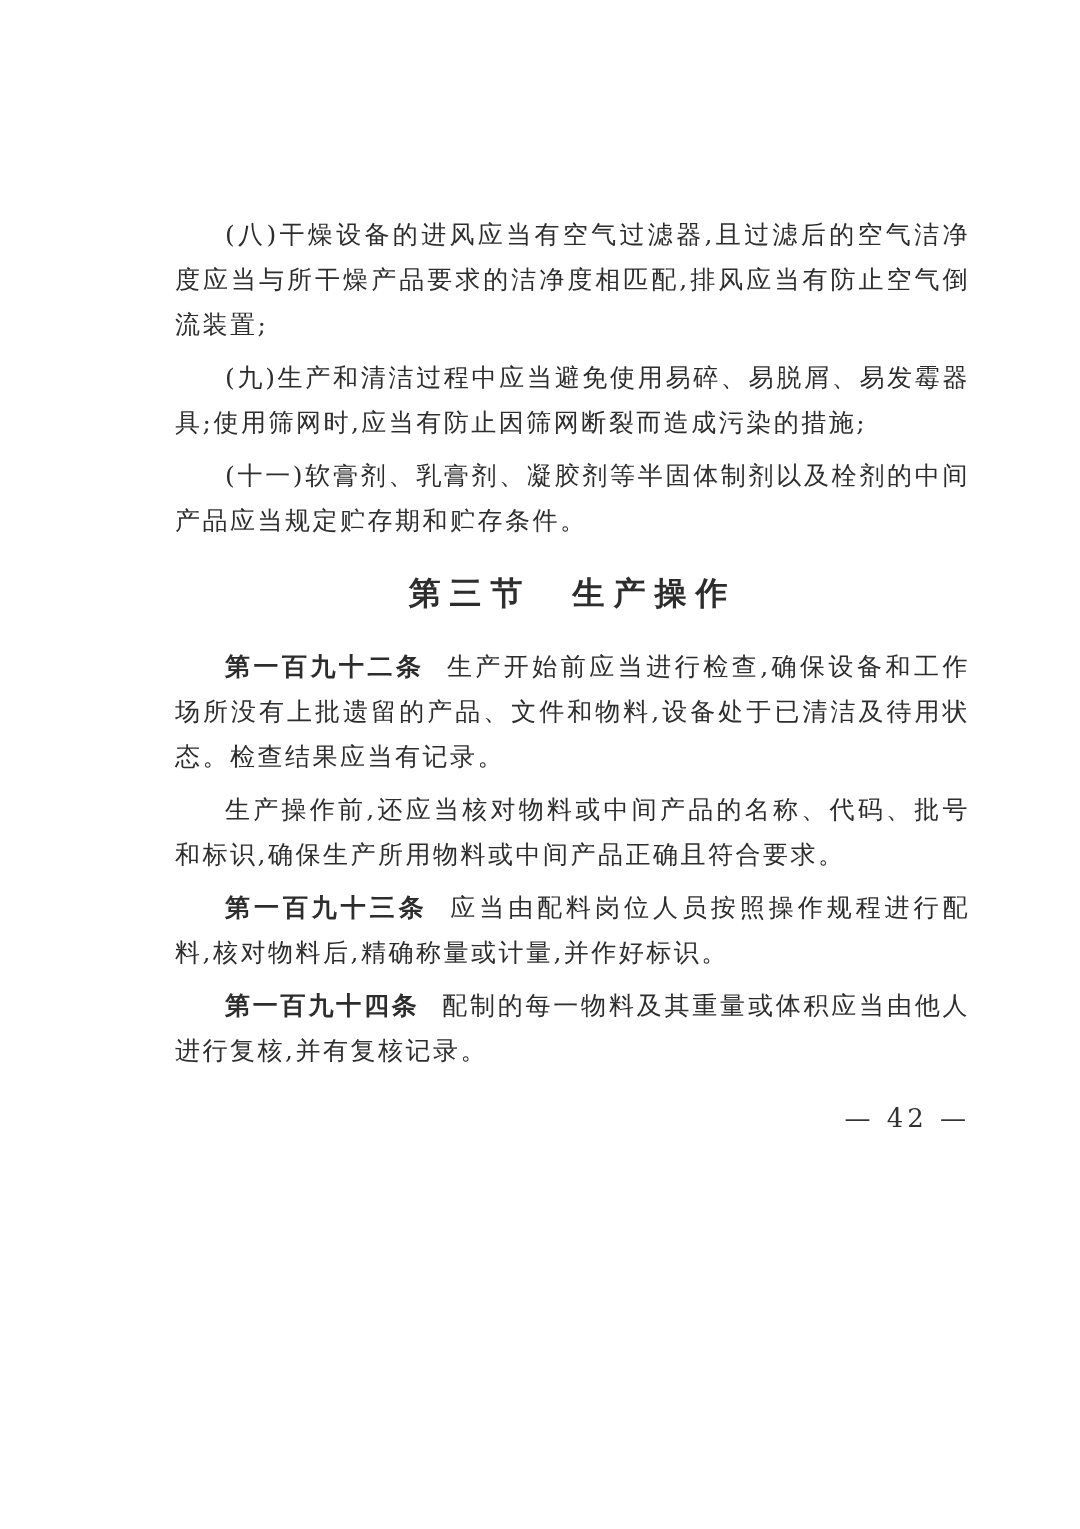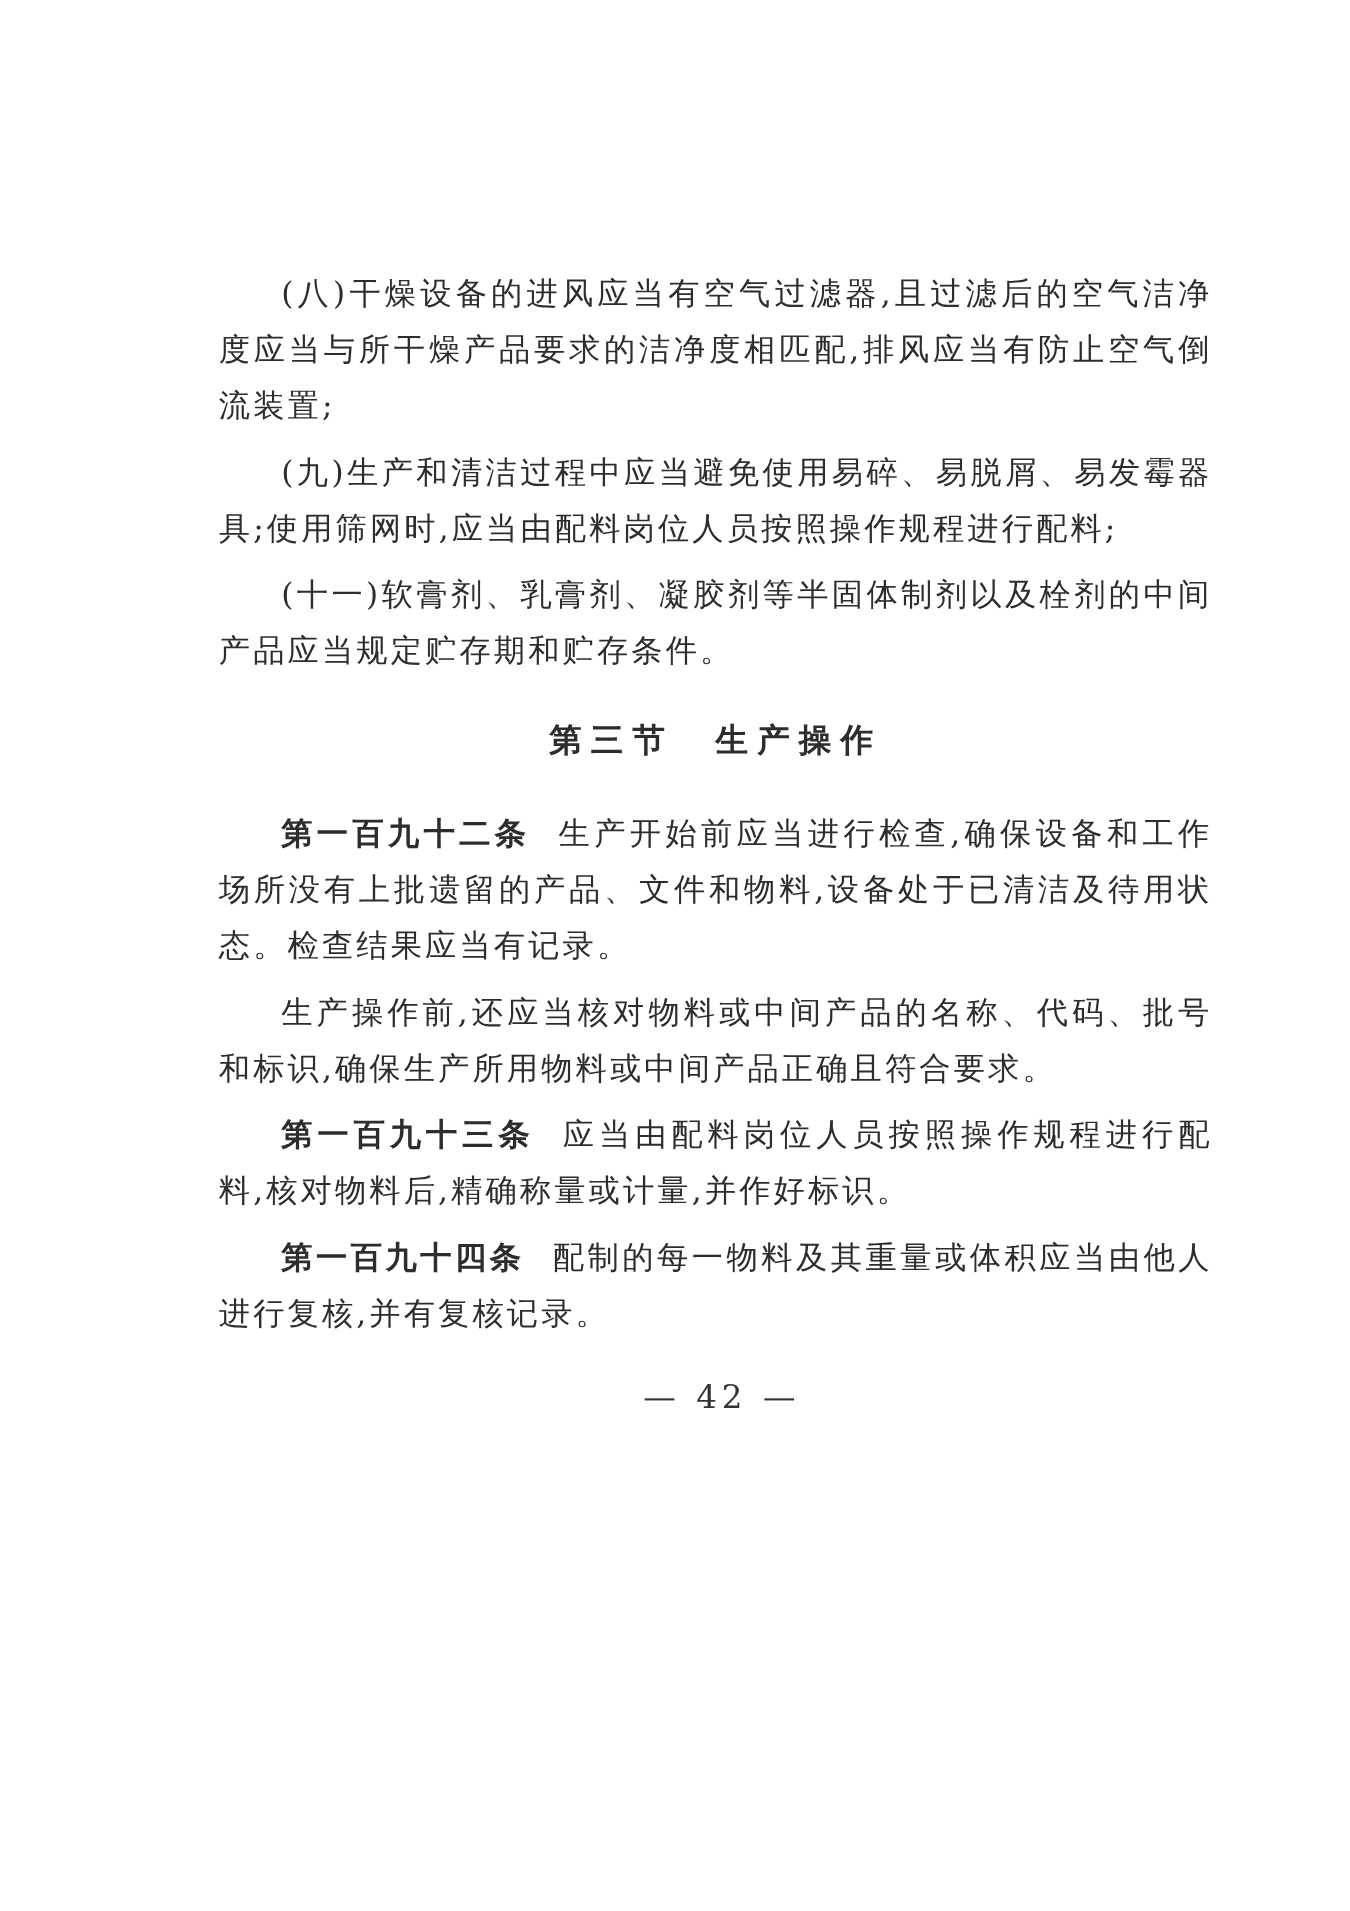--- a/index.html
+++ b/index.html
@@ -29,46 +29,46 @@
     margin: 0 0 8px 0;
     text-indent: 2em;
   }
   .lead {
     font-weight: bold;
     font-family: "DejaVu Sans", "Liberation Sans", sans-serif;
     margin-right: 0.9em;
   }
   .heading {
     margin: 28px 0 28px 0;
-    font-size: 26px;
+    font-size: 32px;
     font-weight: 600;
     line-height: 45px;
     letter-spacing: 0.28em;
     text-align: center;
     text-indent: 0;
   }
   .pagenum {
     margin-top: 30px;
     margin-left: 10px;
     font-size: 26px;
     line-height: 30px;
     letter-spacing: 4px;
     color: #333333;
-    text-align: center;
+    text-align: right;
   }
 </style>
 </head>
 <body>
 
 <div class="sheet">
   <main class="body-text">
 
     <p class="para">(八)干燥设备的进风应当有空气过滤器,且过滤后的空气洁净度应当与所干燥产品要求的洁净度相匹配,排风应当有防止空气倒流装置;</p>
 
-    <p class="para">(九)生产和清洁过程中应当避免使用易碎、易脱屑、易发霉器具;使用筛网时,应当由配料岗位人员按照操作规程进行配料;</p>
+    <p class="para">(九)生产和清洁过程中应当避免使用易碎、易脱屑、易发霉器具;使用筛网时,应当有防止因筛网断裂而造成污染的措施;</p>
 
 
     <p class="para">(十一)软膏剂、乳膏剂、凝胶剂等半固体制剂以及栓剂的中间产品应当规定贮存期和贮存条件。</p>
 
 
     <h2 class="heading">第三节　生产操作</h2>
 
     <p class="para"><span class="lead">第一百九十二条</span><span>生产开始前应当进行检查,确保设备和工作场所没有上批遗留的产品、文件和物料,设备处于已清洁及待用状态。检查结果应当有记录。</span></p>
 
     <p class="para">生产操作前,还应当核对物料或中间产品的名称、代码、批号和标识,确保生产所用物料或中间产品正确且符合要求。</p>

